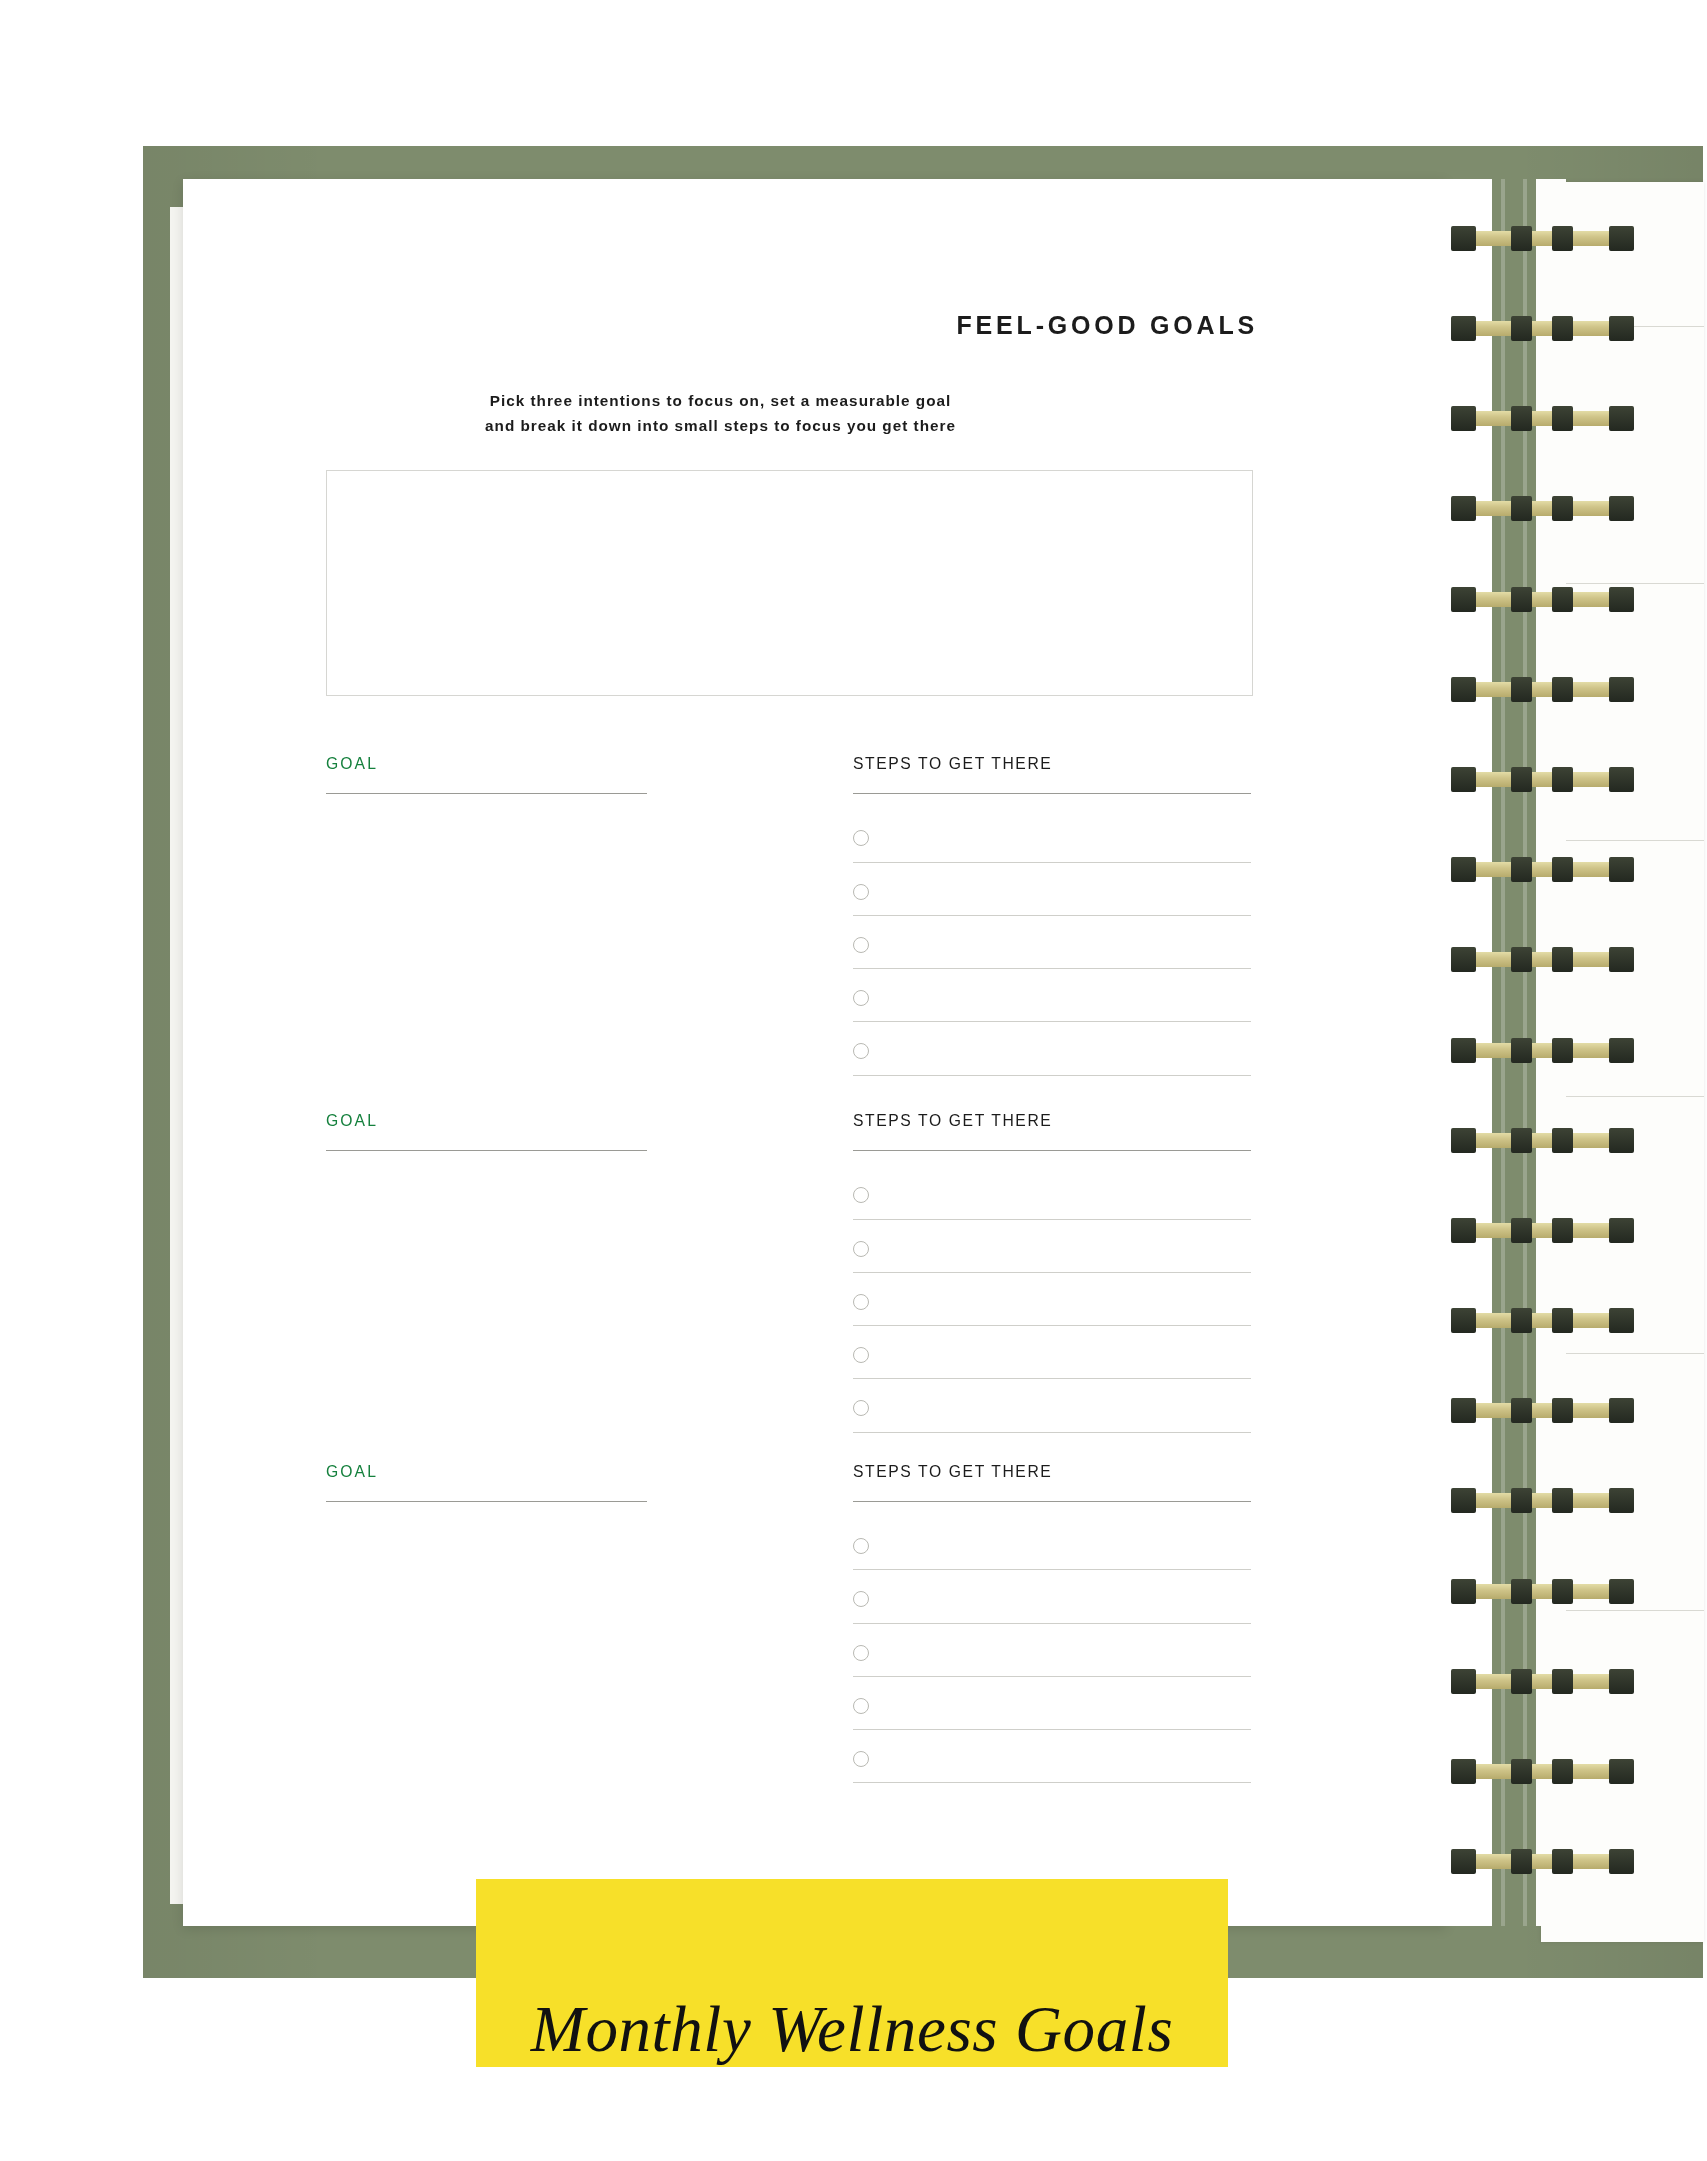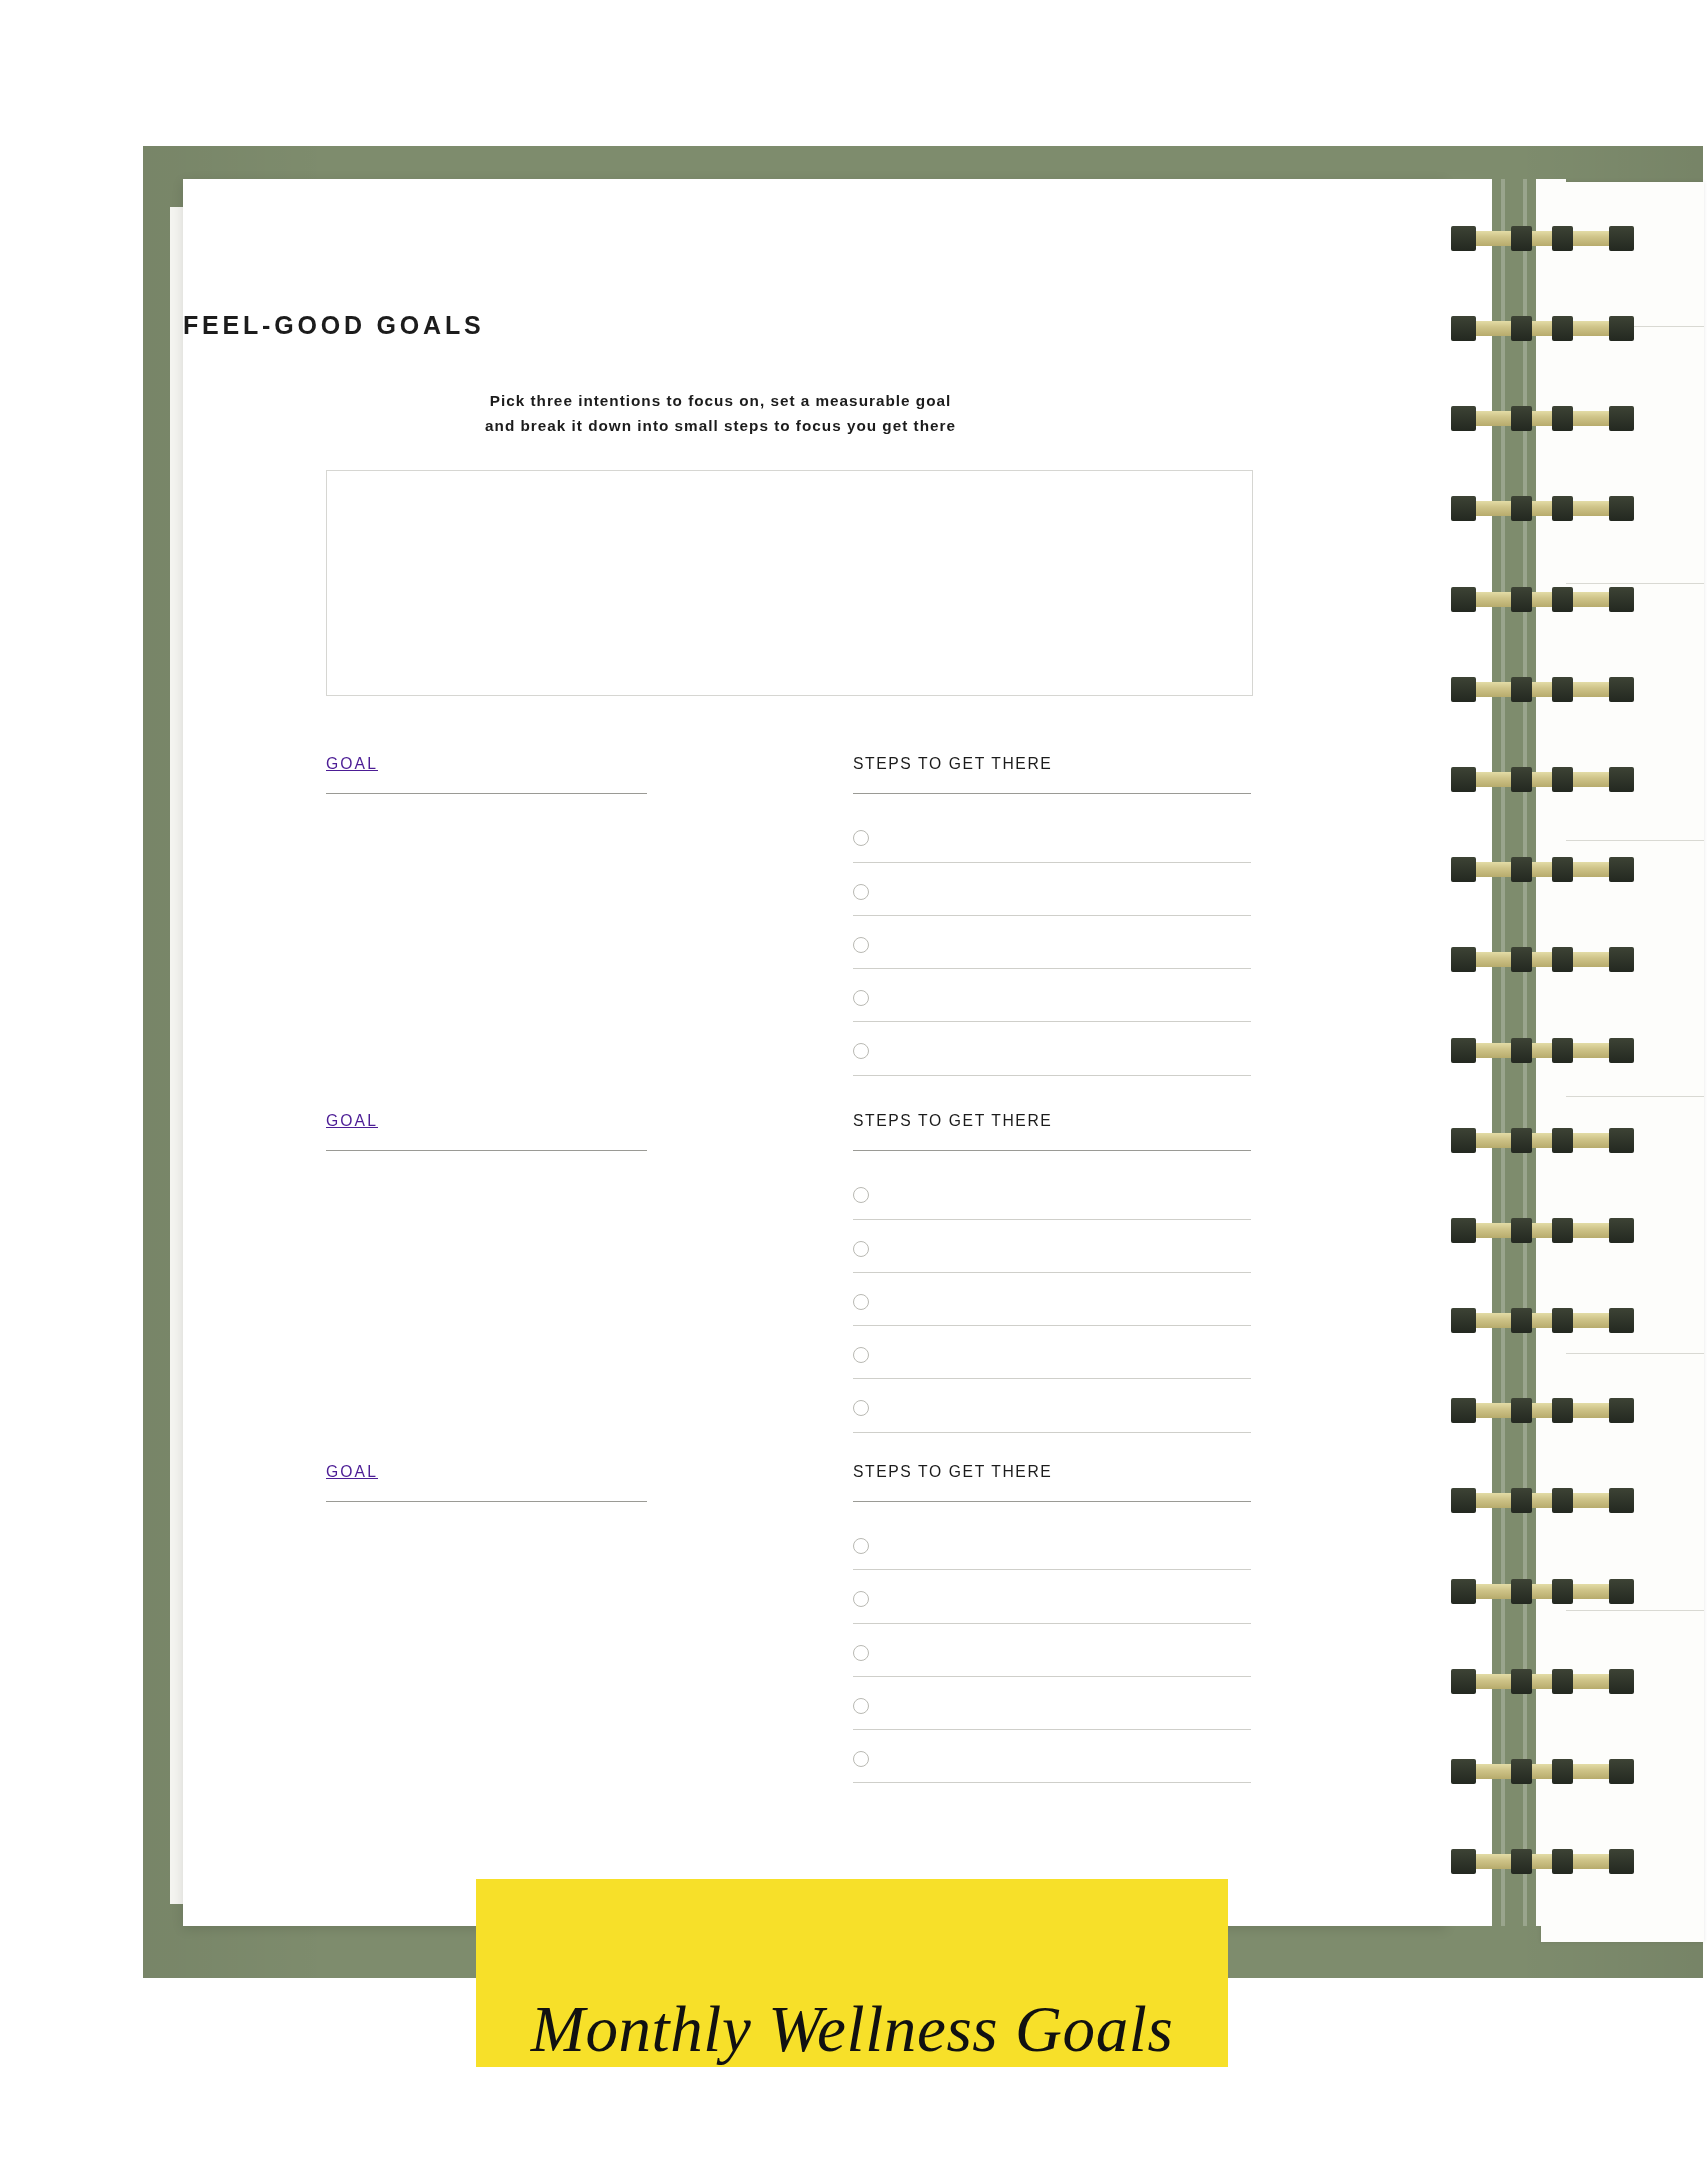--- a/index.html
+++ b/index.html
@@ -168,21 +168,21 @@
   .sheet {
     position: absolute;
     left: 0; top: 0;
     width: 1263px; height: 1747px;
   }
   .title {
     position: absolute;
     left: 0;
     top: 132px;
     width: 1075px;
-    text-align: left;
+    text-align: right;
     font-size: 25px;
     font-weight: 700;
     letter-spacing: 3.8px;
     color: #1c1c1c;
   }
   .subtitle {
     position: absolute;
     left: 0;
     top: 209px;
     width: 1075px;
@@ -205,22 +205,21 @@
     background: #ffffff;
   }
 
   .block { position: absolute; left: 0; width: 1263px; }
 
   .goal-label {
     position: absolute;
     font-size: 15.7px;
     font-weight: 500;
     letter-spacing: 2.1px;
-    color: #4c1d95;
-    text-decoration: underline;
+    color: #15803d;
   }
   .goal-rule {
     position: absolute;
     height: 1.3px;
     background: #9a9a95;
   }
   .steps-label {
     position: absolute;
     font-size: 15.7px;
     font-weight: 500;

